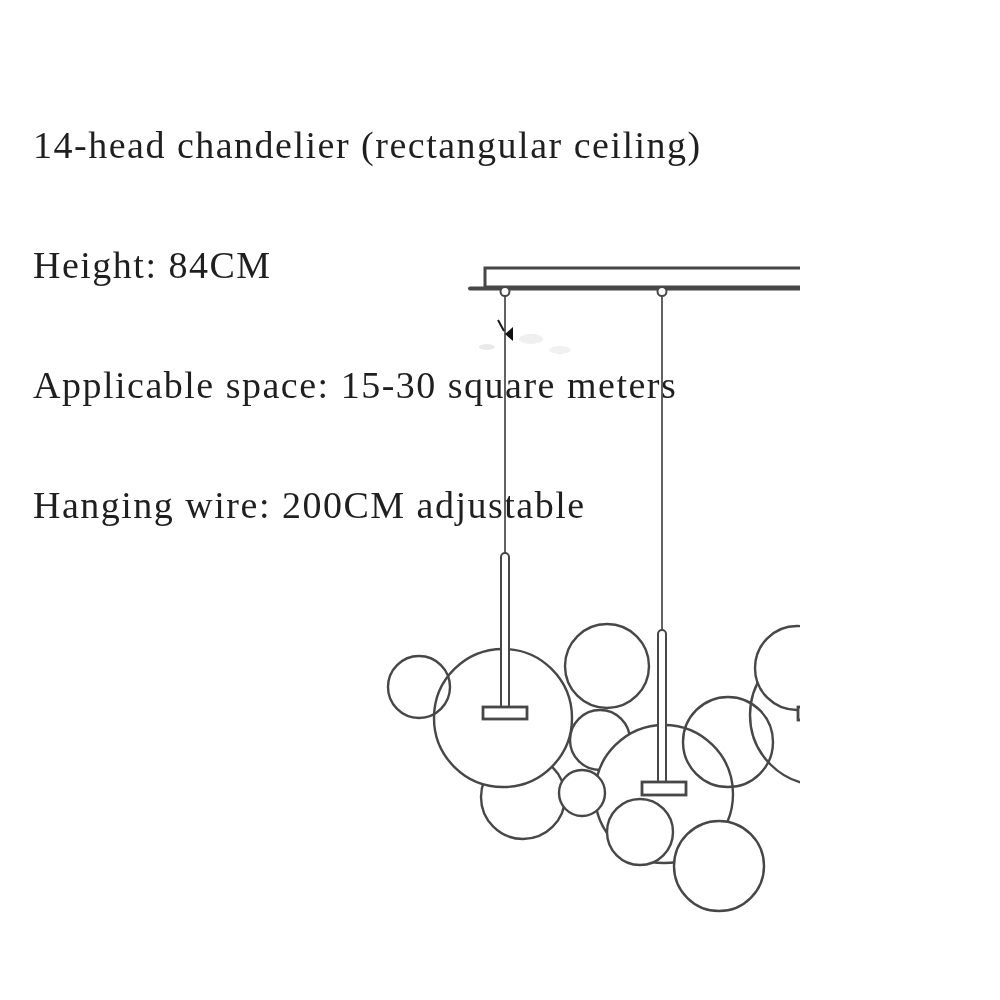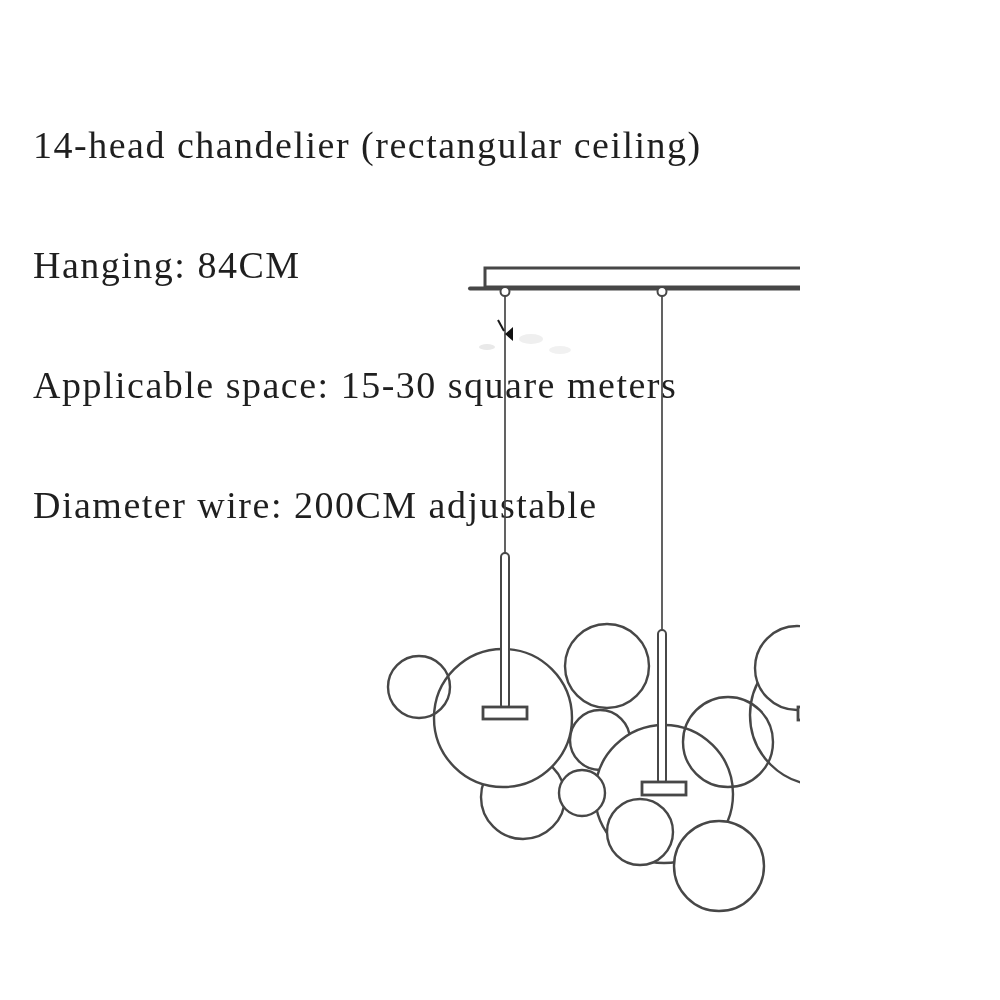--- a/index.html
+++ b/index.html
@@ -10,23 +10,23 @@
   .spec-line{height:40px;}
   .figure-layer{position:absolute;left:0;top:0;width:1000px;height:1000px;}
 </style>
 </head>
 <body>
 
 <div class="page">
 
   <div class="spec-block">
     <div class="spec-line">14-head chandelier (rectangular ceiling)</div>
-    <div class="spec-line">Hanging: 84CM</div>
+    <div class="spec-line">Height: 84CM</div>
     <div class="spec-line">Applicable space: 15-30 square meters</div>
-    <div class="spec-line">Diameter wire: 200CM adjustable</div>
+    <div class="spec-line">Hanging wire: 200CM adjustable</div>
   </div>
 
   <svg class="figure-layer" id="figure-svg" viewBox="0 0 1000 1000">
       <rect x="485" y="268" width="353" height="19" fill="#ffffff" stroke="#474747" stroke-width="3"></rect>
       <line x1="470" x2="852" y1="288.5" y2="288.5" stroke="#474747" stroke-width="4" stroke-linecap="round"></line>
       <line x1="505" x2="505" y1="296" y2="553" stroke="#474747" stroke-width="1.7"></line>
       <line x1="662" x2="662" y1="296" y2="630" stroke="#474747" stroke-width="1.7"></line>
       <line x1="819" x2="819" y1="296" y2="553" stroke="#474747" stroke-width="1.7"></line>
       <circle cx="505" cy="291.5" r="4.5" fill="#ffffff" stroke="#474747" stroke-width="2"></circle>
       <circle cx="662" cy="291.5" r="4.5" fill="#ffffff" stroke="#474747" stroke-width="2"></circle>

